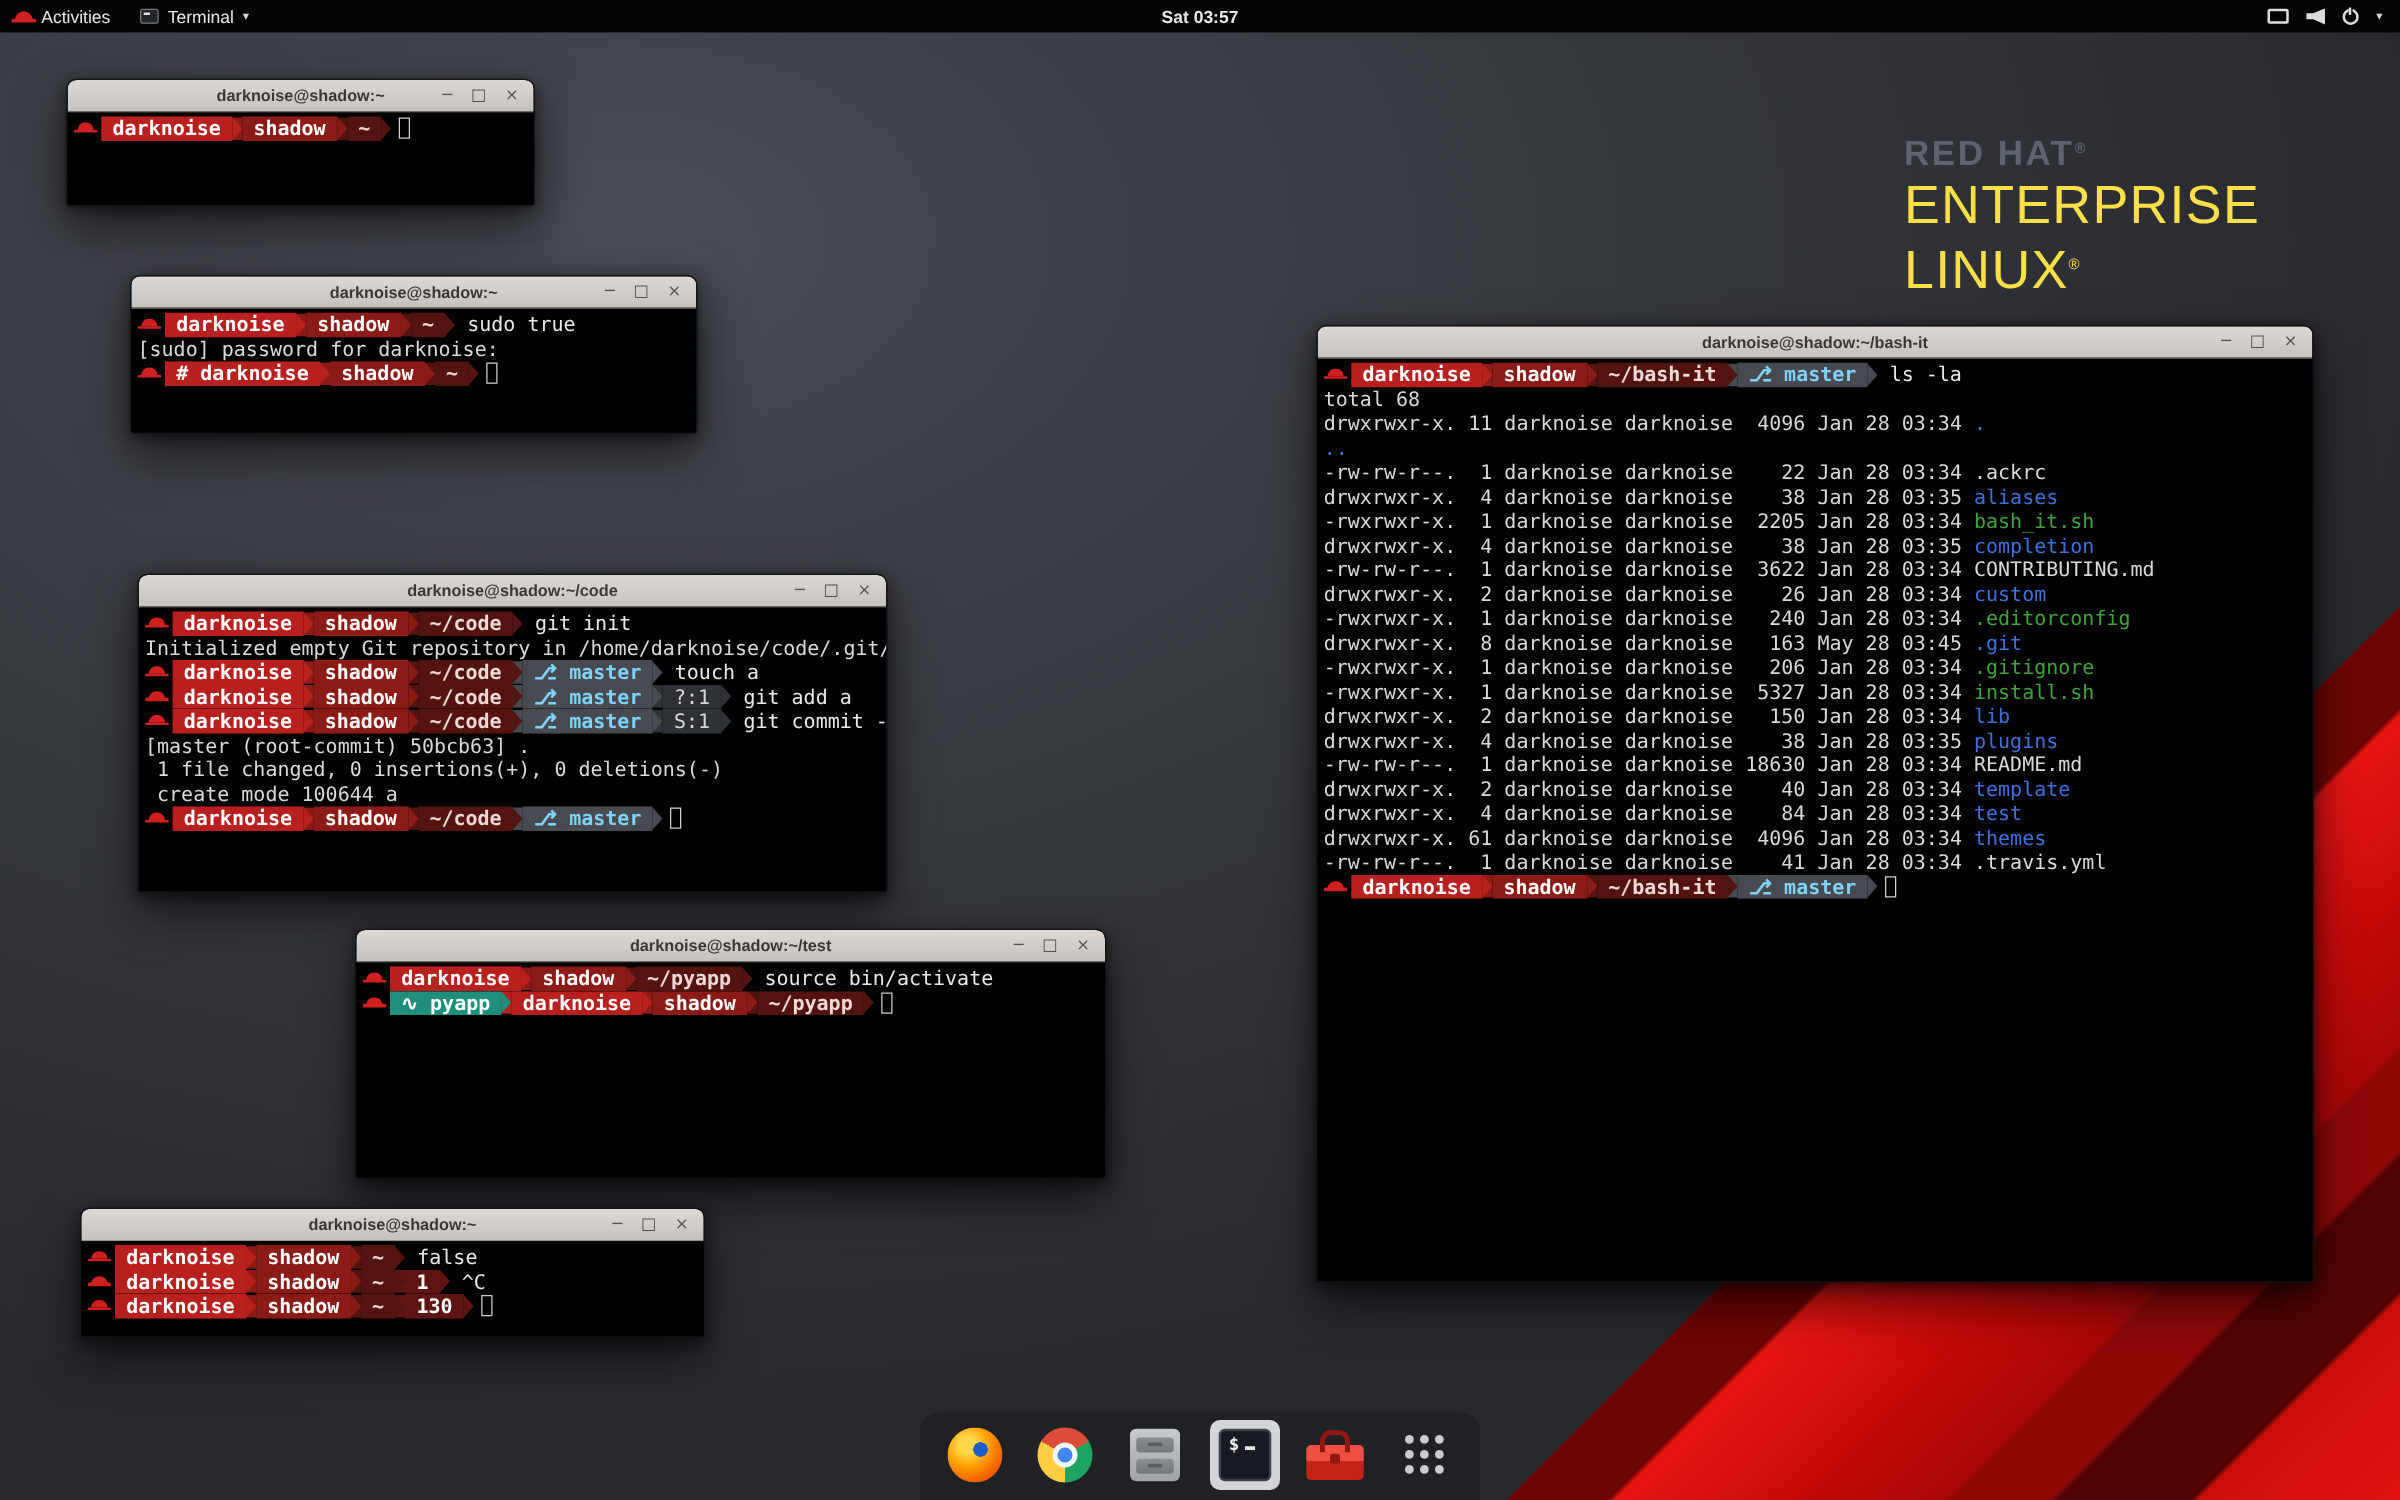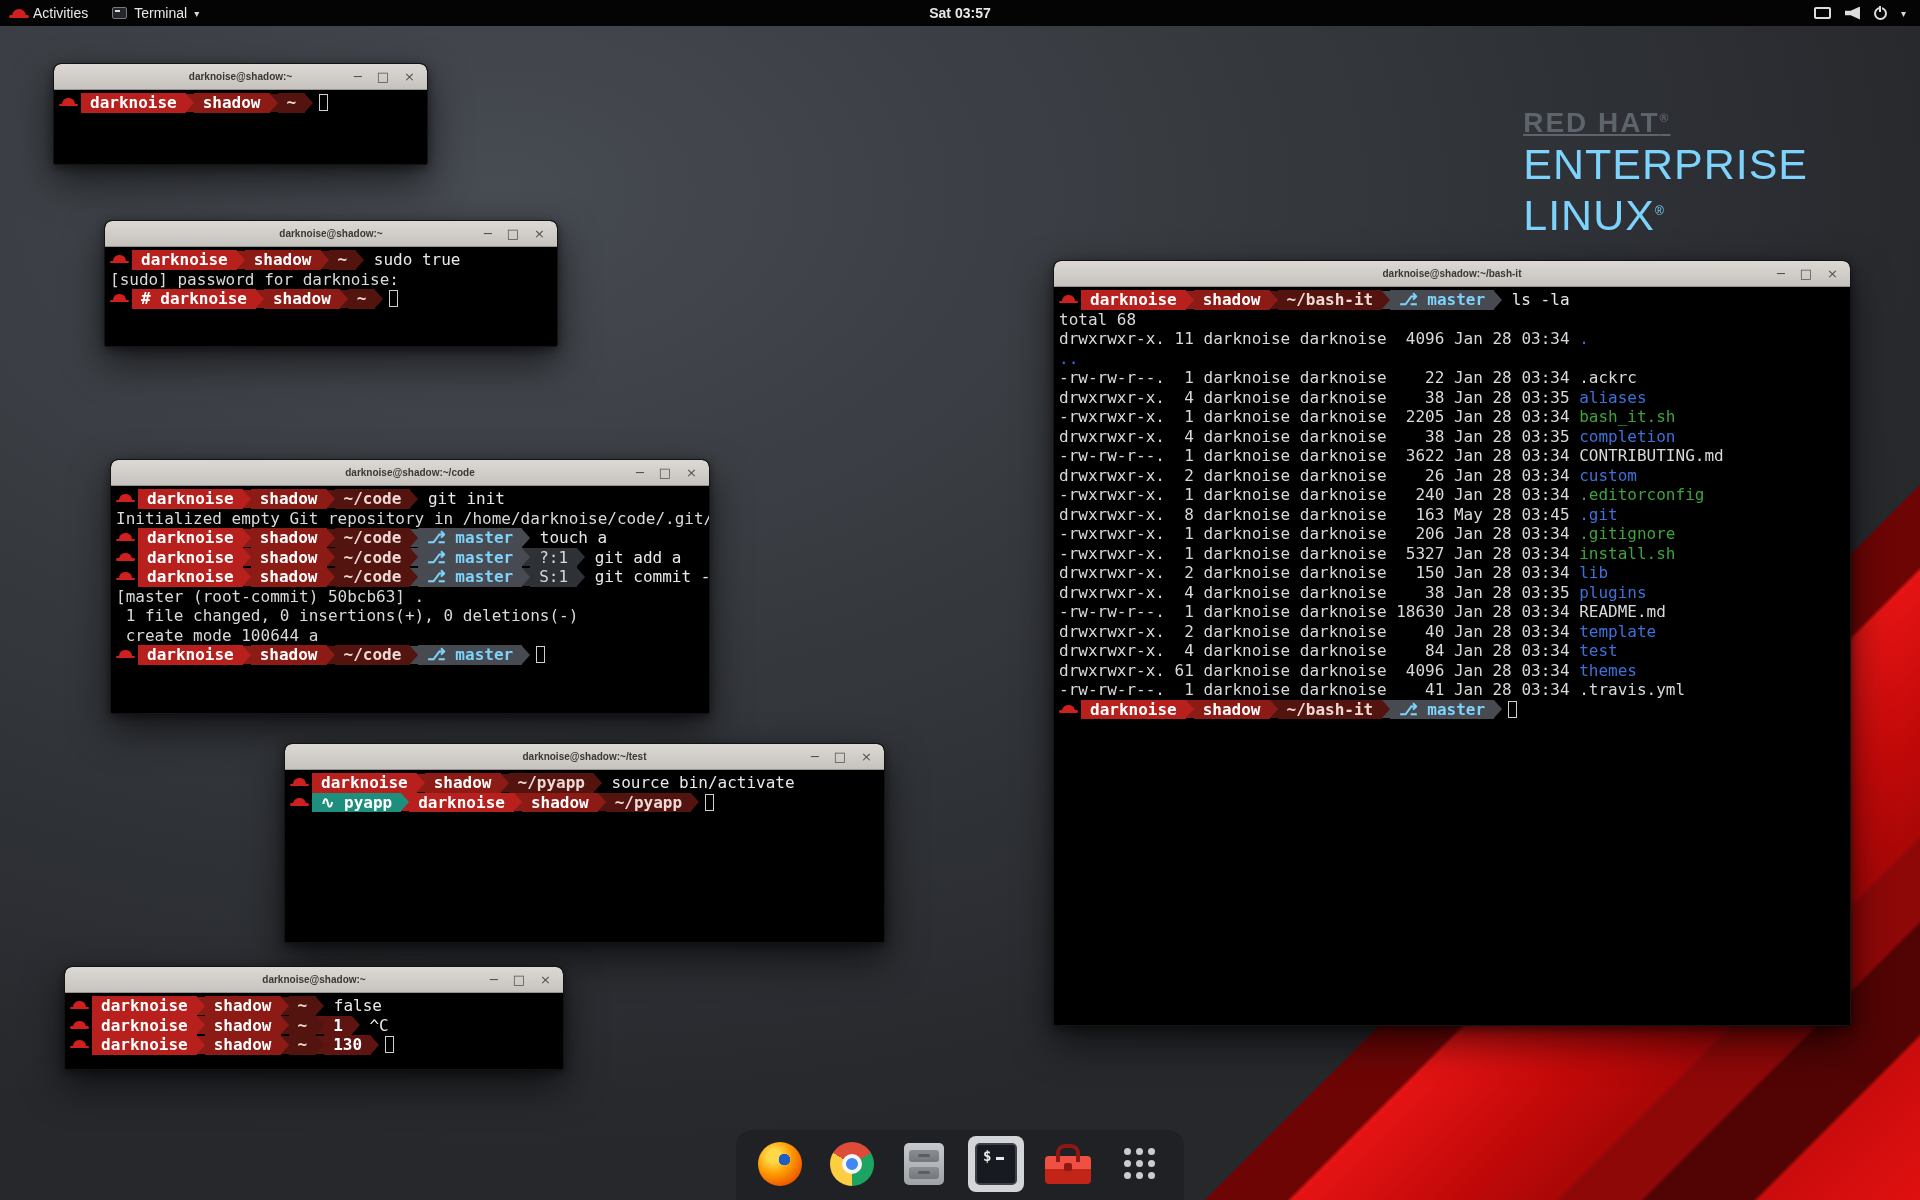--- a/index.html
+++ b/index.html
@@ -13,22 +13,22 @@
     background: linear-gradient(135deg,
       rgba(0,0,0,0) 0px, rgba(0,0,0,0) 1700px,
       #6e0505 1701px, #6e0505 1758px,
       #e61414 1762px, #c30909 1870px, #a90707 1948px,
       #8e0808 1952px, #8e0808 2008px,
       #520404 2012px, #520404 2088px,
       #cb0c0c 2092px, #e01010 2206px); }
 
   
   .rhel-logo { position:absolute; top:100px; right:112px; z-index:2; user-select:none; }
-  .rh1 { font-weight:700; font-size:28px; line-height:36px; letter-spacing:2px; color:#5d646b;text-decoration:underline; }
-  .rh2, .rh3 { font-weight:400; font-size:43px; line-height:47px; letter-spacing:1px; color:#7dd3fc; }
+  .rh1 { font-weight:700; font-size:28px; line-height:36px; letter-spacing:2px; color:#5d646b; }
+  .rh2, .rh3 { font-weight:400; font-size:43px; line-height:47px; letter-spacing:1px; color:#fde047; }
   .reg { font-size:12px; vertical-align:super; }
 
   
   .topbar { position:absolute; top:0; left:0; right:0; height:26px; background:#040404;
     display:flex; align-items:center; color:#e8e8e8; font-size:14px; z-index:100; }
   .tb-item { height:100%; display:flex; align-items:center; gap:7px; padding:0 12px; cursor:default; }
   .tb-hat { width:14px; height:7px; background:#d01f1f; border-radius:7px 7px 0 0; position:relative; margin-bottom:2px; }
   .tb-hat::after { content:""; position:absolute; left:-3px; right:-3px; bottom:-2px; height:3px; background:#d01f1f; border-radius:2px; }
   .tb-termicon { width:15px; height:12px; background:#23262c; border:1px solid #777; border-radius:2px; position:relative; }
   .tb-termicon::after { content:""; position:absolute; left:2px; top:2px; width:5px; height:2px; background:#ddd; }
@@ -41,21 +41,21 @@
   .ic-power { width:13px; height:13px; border:2px solid #ddd; border-radius:50%; position:relative; }
   .ic-power::before { content:""; position:absolute; left:3px; top:-4px; width:3px; height:6px; background:#040404; }
   .ic-power::after  { content:""; position:absolute; left:3.5px; top:-3px; width:2px; height:6px; background:#ddd; }
 
   
   #windows { position:absolute; inset:0; z-index:10; }
   .window { position:absolute; background:#000; border:1px solid #141414; border-radius:8px 8px 3px 3px;
     box-shadow:0 16px 38px rgba(0,0,0,.6), 0 3px 10px rgba(0,0,0,.45); display:flex; flex-direction:column; overflow:hidden; }
   .titlebar { height:26px; flex:none; background:linear-gradient(#dcd8d3,#c6c2bd); border-bottom:1px solid #96938e;
     border-radius:7px 7px 0 0; display:flex; align-items:center; position:relative; }
-  .wtitle { position:absolute; left:0; right:0; text-align:center; font-weight:700; font-size:10px; color:#3a3833; pointer-events:none; }
+  .wtitle { position:absolute; left:0; right:0; text-align:center; font-weight:700; font-size:13px; color:#3a3833; pointer-events:none; }
   .wcontrols { margin-left:auto; display:flex; gap:15px; padding-right:12px; z-index:1; }
   .wbtn { font-size:13px; line-height:26px; color:#55524d; font-family:"DejaVu Sans",sans-serif; cursor:default; }
   .term { flex:1; background:#000; overflow:hidden; padding:3px 0 0 5px;
     font-family:"DejaVu Sans Mono",monospace; font-size:16px; }
   .tline { display:flex; align-items:center; height:19.5px; white-space:pre; overflow:hidden; }
   .seg { flex:none; display:flex; align-items:center; height:100%; padding:0 9px; font-weight:700; color:#fff; }
   .seg-user { background:var(--c-user); }
   .seg-host { background:var(--c-host); }
   .seg-path { background:var(--c-path); color:#efd9d5; }
   .seg-git  { background:var(--c-git);  color:#7dd3fc; font-weight:700; }

